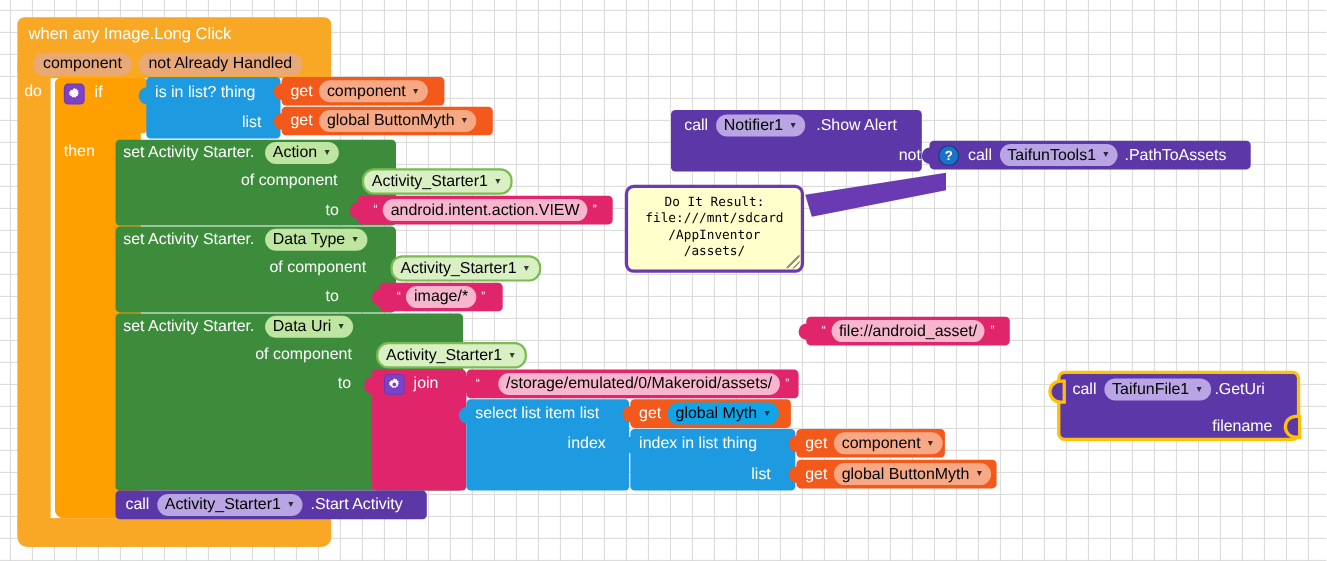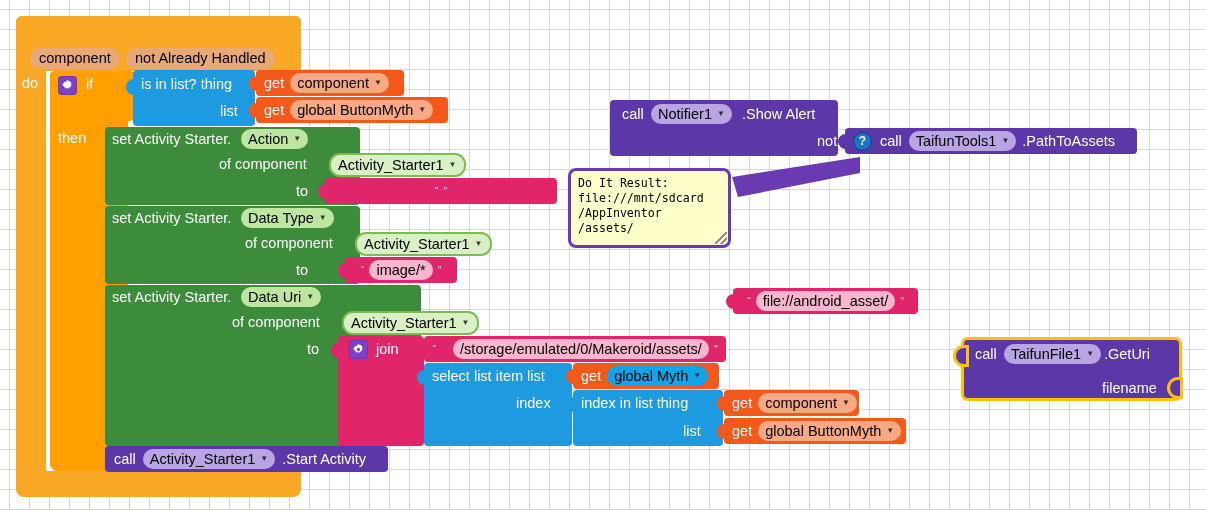--- a/index.html
+++ b/index.html
@@ -82,20 +82,21 @@
   <div class="blk" style="left:16px;top:16px;width:285px;height:481px;background:#F9A825;border-radius:6px 6px 10px 10px;"></div>
 
   <div class="blk" style="left:16px;top:16px;width:285px;height:55px;background:#F9A825;border-radius:6px;"></div>
 
   <div class="blk" style="left:16px;top:471px;width:285px;height:26px;background:#F9A825;border-radius:0 0 8px 8px;"></div>
 
   <div class="blk" style="left:45px;top:71px;width:256px;height:400px;background:#ffffff;"></div>
 
   <div class="blk" style="left:16px;top:56px;width:30px;height:430px;background:#F9A825;"></div>
 
+  <div class="blk lbl" style="left:26px;top:23px;font-size:15px;">when any Image.Long Click</div>
 
   <div class="blk" style="left:30px;top:48px;height:21px;border-radius:11px;background:#E8A977;display:flex;align-items:center;padding:0 9px;">
     <span class="lbl-dark">component</span>
   </div>
   <div class="blk" style="left:126px;top:48px;height:21px;border-radius:11px;background:#E8A977;display:flex;align-items:center;padding:0 9px;">
     <span class="lbl-dark">not Already Handled</span>
   </div>
 
   <div class="blk lbl" style="left:22px;top:76px;">do</div>
 
@@ -146,20 +147,23 @@
   </div>
   <div class="blk lbl" style="left:219px;top:157px;">of component</div>
   <div class="blk field" style="left:329px;top:153px;height:24px;background:#D9F0C4;border:2px solid #7DBB52;">
     <span>Activity_Starter1</span>
     <span class="caret">▼</span>
   </div>
   <div class="blk lbl" style="left:296px;top:184px;">to</div>
 
   <div class="blk" style="left:325px;top:178px;width:232px;height:26px;background:#E0256B;border-radius:4px;display:flex;align-items:center;justify-content:center;gap:5px;">
     <span class="lbl" style="font-size:11px;">“</span>
+    <span class="field" style="background:#F7B6CE;">
+      <span>android.intent.action.VIEW</span>
+    </span>
     <span class="lbl" style="font-size:11px;">”</span>
   </div>
   <div class="blk" style="left:318px;top:184px;width:9px;height:15px;background:#E0256B;border-radius:8px 0 0 8px;"></div>
 
   <div class="blk" style="left:105px;top:206px;width:255px;height:78px;background:#3C8C3C;border-radius:4px;"></div>
   <div class="blk lbl" style="left:112px;top:211px;">set Activity Starter.</div>
   <div class="blk field" style="left:241px;top:208px;background:#BEE6A0;text-align:center;">
     <span>Data Type</span>
     <span class="caret">▼</span>
   </div>
@@ -275,21 +279,21 @@
       <span>TaifunTools1</span>
       <span class="caret">▼</span>
     </span>
     <span class="lbl" style="margin-left:6px;">.PathToAssets</span>
   </div>
   <div class="blk" style="left:838px;top:134px;width:9px;height:15px;background:#5B37A7;border-radius:8px 0 0 8px;"></div>
 
   <svg class="blk" style="left:560px;top:135px;width:300px;height:130px;" viewBox="0 0 300 130">
     <polygon points="172,42 300,22 300,38 178,62" fill="#6A3AB2"></polygon>
   </svg>
-  <div id="doit-bubble" style="left:568px;top:168px;width:163px;height:80px;">
+  <div id="doit-bubble" style="left:568px;top:168px;width:163px;height:80px;text-align:center;">
     <pre>Do It Result:
 file:///mnt/sdcard
 /AppInventor
 /assets/</pre>
     <span class="resize-handle"></span>
   </div>
 
   <div class="blk" style="left:733px;top:288px;width:185px;height:26px;background:#E0256B;border-radius:4px;display:flex;align-items:center;justify-content:center;gap:5px;">
     <span class="lbl" style="font-size:11px;">“</span>
     <span class="field" style="background:#F7B6CE;">

